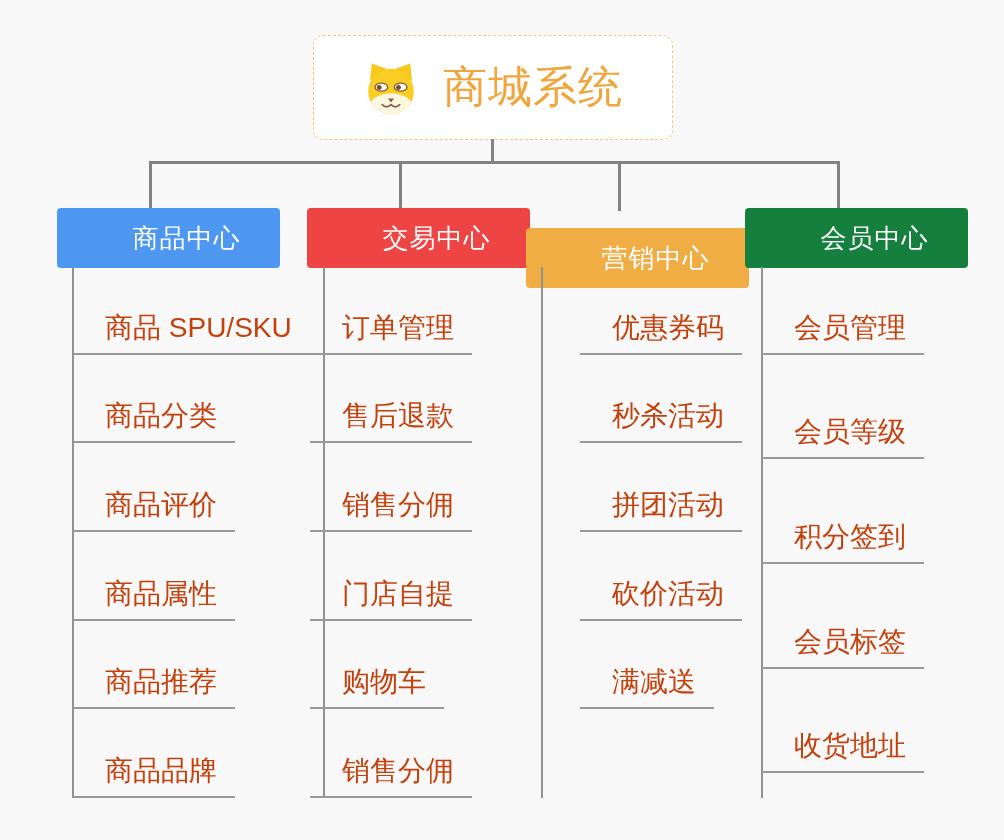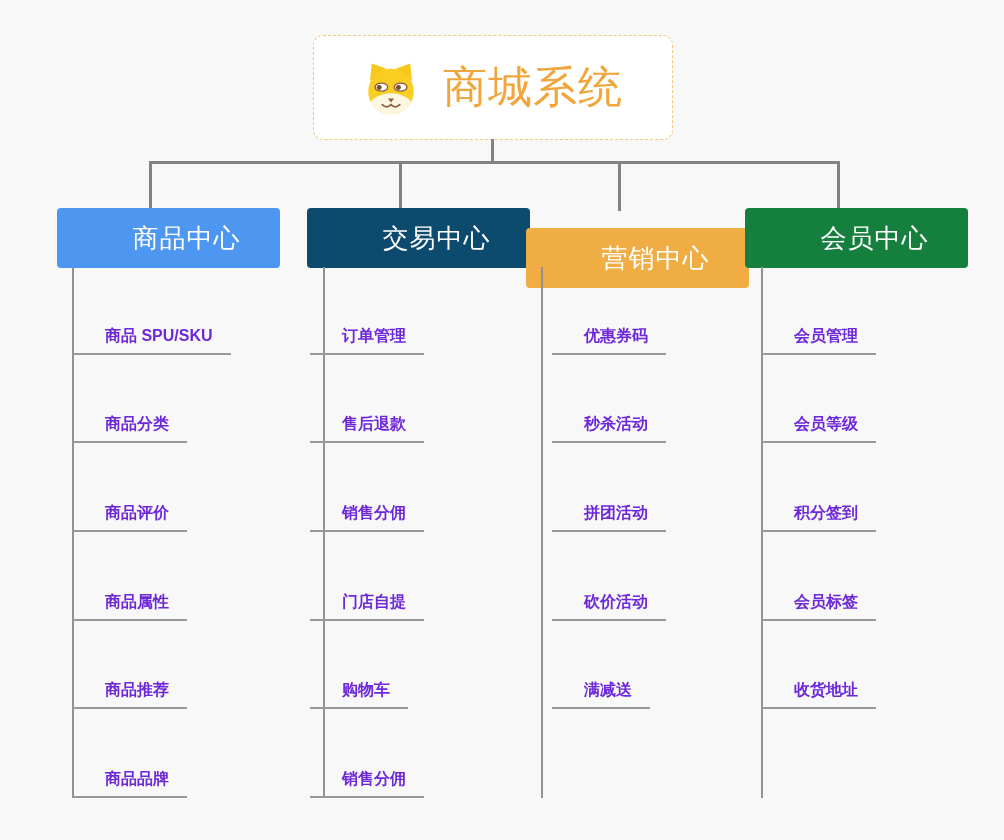--- a/index.html
+++ b/index.html
@@ -70,34 +70,33 @@
   .vline-1{left:323px;}
   .vline-2{left:541px;}
   .vline-3{left:761px;}
 
   .column{
     position:absolute;top:266px;
     display:flex;flex-direction:column;align-items:flex-start;
   }
   .col-0{left:73px;}
   .col-1{left:310px;}
-  .col-2{left:510px;padding-left:42px;}
-  .col-3{left:762px;}
+  .col-2{left:538px;padding-left:42px;}
+  .col-3{left:762px;gap:16px;}
 
   .leaf{
     box-sizing:border-box;
     height:88.7px;
     display:flex;align-items:flex-end;
     border-bottom:2px solid #999999;
     padding:0 18px 6px 32px;
-    font-size:16px;
-    color:#6d28d9;
+    font-size:28px;
+    color:#c2410c;
     white-space:nowrap;
     cursor:pointer;
-    font-weight:bold;
   }
 </style>
 </head>
 <body>
 
 <div class="canvas">
 
   <div class="root-node">
     <svg class="dog-icon" viewBox="0 0 64 64" aria-hidden="true">
 
@@ -125,21 +124,21 @@
   <div class="line stem"></div>
   <div class="line hbar"></div>
   <div class="line drop drop-0"></div>
   <div class="line drop drop-1"></div>
   <div class="line drop drop-2"></div>
   <div class="line drop drop-3"></div>
 
   <div class="branch-box branch-0" style="background-color: rgb(77, 151, 240);">
     <span>商品中心</span>
   </div>
-  <div class="branch-box branch-1" style="background-color: #0c4a6e;">
+  <div class="branch-box branch-1" style="background-color: #ef4444;">
     <span>交易中心</span>
   </div>
   <div class="branch-box branch-2" style="background-color: rgb(239, 173, 67); margin-top: 20px;">
     <span>营销中心</span>
   </div>
   <div class="branch-box branch-3" style="background-color: #15803d;">
     <span>会员中心</span>
   </div>
 
   <div class="leaf-vline vline-0"></div>

